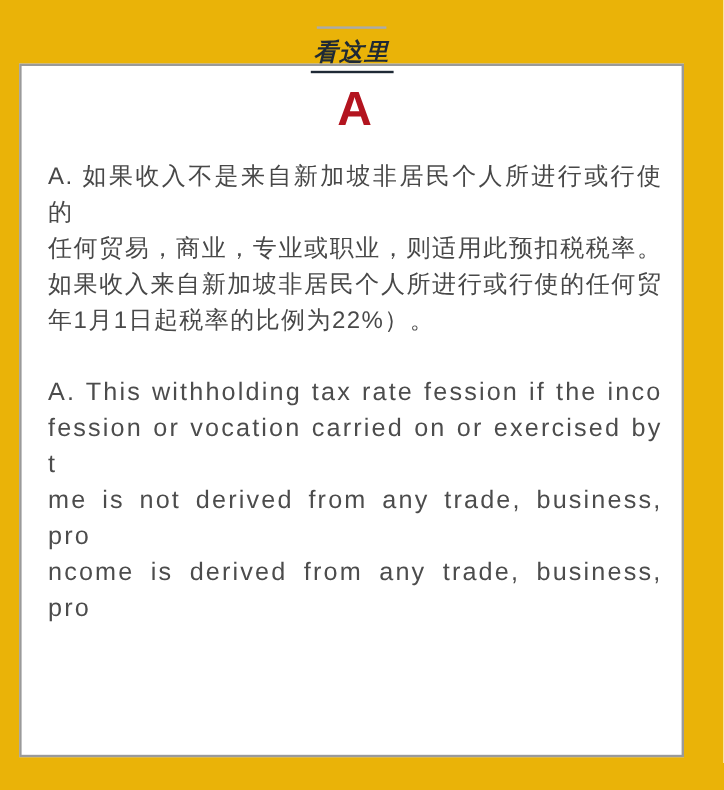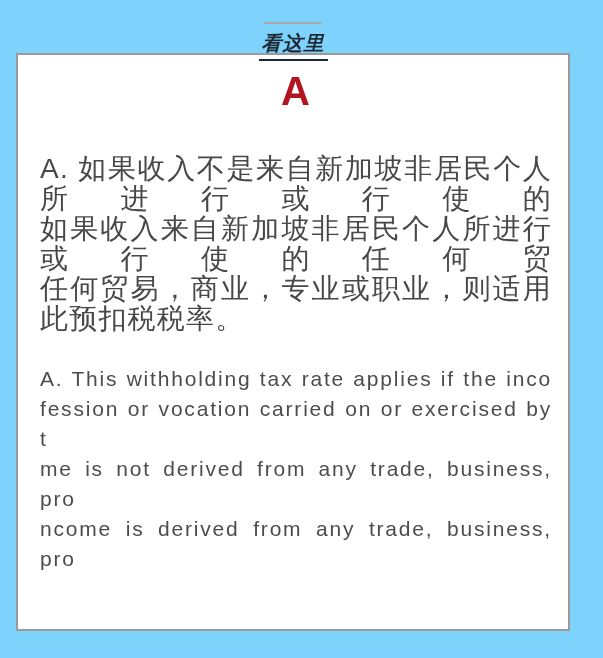--- a/index.html
+++ b/index.html
@@ -6,21 +6,21 @@
     --accent: #b3141f;
     --text: #484848;
     --header-text: #1e2935;
     --border: #9a9a9a;
   }
   html, body { margin: 0; padding: 0; background: #ffffff; }
   .page {
     position: relative;
     width: 603px;
     height: 658px;
-    background: #7dd3fc;
+    background: #eab308;
     overflow: hidden;
     font-family: "Liberation Sans", "DejaVu Sans", sans-serif;
   }
   .overline {
     position: absolute;
     top: 22px;
     left: 264px;
     width: 58px;
     height: 2px;
     background: #ababab;
@@ -64,22 +64,22 @@
     color: var(--accent);
     letter-spacing: 1px;
   }
   .para { color: var(--text); }
   .para .line {
     text-align: justify;
     text-align-last: justify;
   }
   .para .line:last-child { text-align-last: left; }
   .para.zh {
-    margin-top: 41px;
-    font-size: 28px;
+    margin-top: 19px;
+    font-size: 20px;
     line-height: 30px;
     letter-spacing: 1.2px;
   }
   .para.en {
     margin-top: 30px;
     font-size: 21px;
     line-height: 30px;
     letter-spacing: 1.8px;
     color: #4c4c4c;
   }
@@ -94,26 +94,27 @@
   <div class="header">
     <span class="header-label">看这里</span>
   </div>
 
   <div class="box">
 
     <div class="heading">A</div>
 
     <div class="para zh">
         <div class="line">A. 如果收入不是来自新加坡非居民个人所进行或行使的</div>
+        <div class="line">任何贸易，商业，专业或职业，则适用此预扣税税率。</div>
         <div class="line">如果收入来自新加坡非居民个人所进行或行使的任何贸</div>
-        <div class="line">任何贸易，商业，专业或职业，则适用此预扣税税率。</div>
+        <div class="line">年1月1日起税率的比例为22%）。</div>
       </div>
 
     <div class="para en">
-        <div class="line">A. This withholding tax rate applies if the inco</div>
+        <div class="line">A. This withholding tax rate fession if the inco</div>
         <div class="line">fession or vocation carried on or exercised by t</div>
         <div class="line">me is not derived from any trade, business, pro</div>
         <div class="line">ncome is derived from any trade, business, pro</div>
       </div>
 
   </div>
 
 </div>
 
 </body></html>

